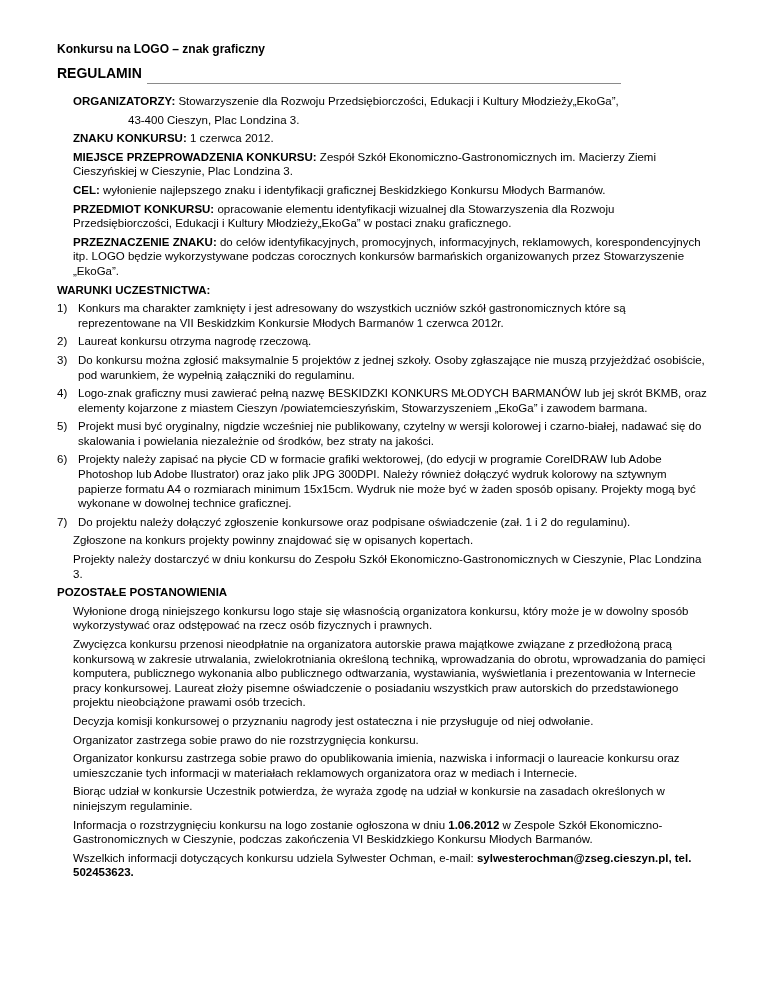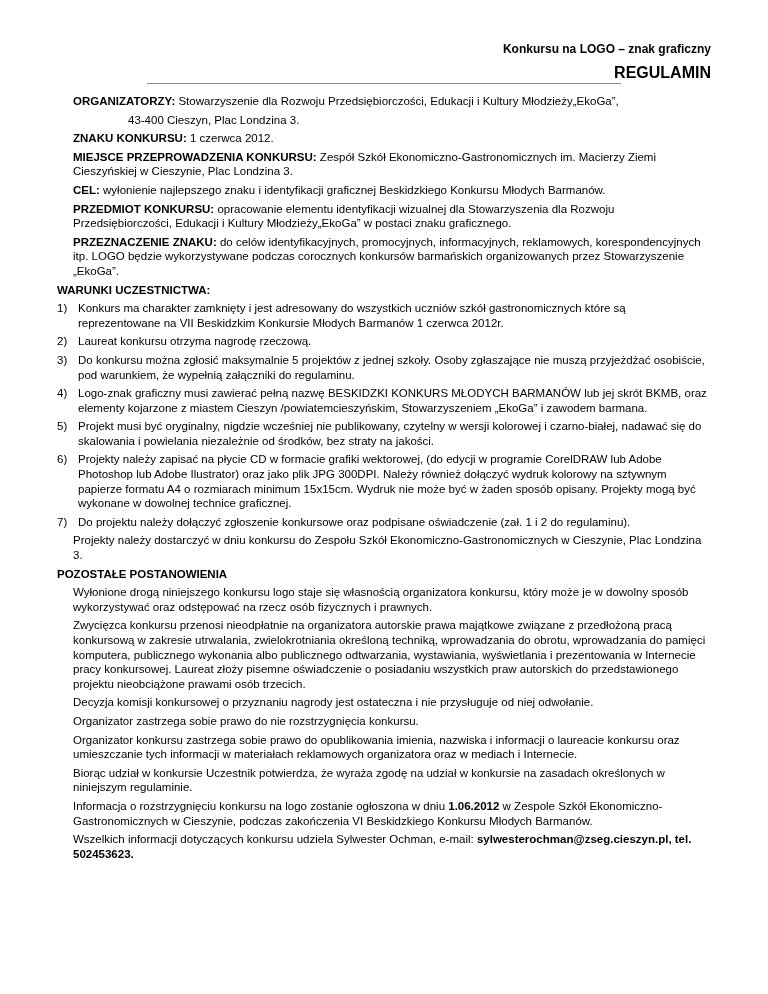--- a/index.html
+++ b/index.html
@@ -9,22 +9,22 @@
     height: 994px;
     margin: 0 auto;
     background: #ffffff;
     color: #000000;
     font-family: "Liberation Sans", sans-serif;
     font-size: 11.5px;
     line-height: 14.6px;
     padding: 42px 57px 20px 57px;
     overflow: hidden;
   }
-  .title-line { text-align: right; font-weight: bold; font-size: 12px; line-height: 15px; }
-  .regulamin  { text-align: right; font-weight: bold; font-size: 16px; line-height: 16px; margin-top: 8px; }
+  .title-line { text-align: left; font-weight: bold; font-size: 12px; line-height: 15px; }
+  .regulamin  { text-align: left; font-weight: bold; font-size: 14px; line-height: 16px; margin-top: 8px; }
   .heading-rule { width: 474px; margin: 2px auto 10px auto; border-bottom: 1px solid #8a8a8a; height: 1px; }
   .para { margin: 0 0 4px 16px; }
   .addr-line { margin: 0 0 4px 71px; }
   .sec-heading { font-weight: bold; margin: 2px 0 4px 0; }
   .list { margin: 0 0 2px 0; }
   .li { display: flex; margin: 0 0 4px 0; }
   .li .num { width: 21px; flex: 0 0 21px; }
   .li .txt { flex: 1; }
   b { font-weight: bold; }
 </style>
@@ -76,20 +76,21 @@
     <div class="li">
       <span class="num">6)</span>
       <span class="txt">Projekty należy zapisać na płycie CD w formacie grafiki wektorowej, (do edycji w programie CorelDRAW lub Adobe Photoshop lub Adobe Ilustrator) oraz jako plik JPG 300DPI. Należy również dołączyć wydruk kolorowy na sztywnym papierze formatu A4 o rozmiarach minimum 15x15cm. Wydruk nie może być w żaden sposób opisany. Projekty mogą być wykonane w dowolnej technice graficznej.</span>
     </div>
     <div class="li">
       <span class="num">7)</span>
       <span class="txt">Do projektu należy dołączyć zgłoszenie konkursowe oraz podpisane oświadczenie (zał. 1 i 2 do regulaminu).</span>
     </div>
   </div>
 
+  <p class="para">Zgłoszone na konkurs projekty powinny znajdować się w opisanych kopertach.</p>
   <p class="para">Projekty należy dostarczyć w dniu konkursu do Zespołu Szkół Ekonomiczno-Gastronomicznych w Cieszynie, Plac Londzina 3.</p>
 
   <div class="sec-heading">POZOSTAŁE POSTANOWIENIA</div>
 
   <p class="para">Wyłonione drogą niniejszego konkursu logo staje się własnością organizatora konkursu, który może je w dowolny sposób wykorzystywać oraz odstępować na rzecz osób fizycznych i prawnych.</p>
   <p class="para">Zwycięzca konkursu przenosi nieodpłatnie na organizatora autorskie prawa majątkowe związane z przedłożoną pracą konkursową w zakresie utrwalania, zwielokrotniania określoną techniką, wprowadzania do obrotu, wprowadzania do pamięci komputera, publicznego wykonania albo publicznego odtwarzania, wystawiania, wyświetlania i prezentowania w Internecie pracy konkursowej. Laureat złoży pisemne oświadczenie o posiadaniu wszystkich praw autorskich do przedstawionego projektu nieobciążone prawami osób trzecich.</p>
   <p class="para">Decyzja komisji konkursowej o przyznaniu nagrody jest ostateczna i nie przysługuje od niej odwołanie.</p>
   <p class="para">Organizator zastrzega sobie prawo do nie rozstrzygnięcia konkursu.</p>
   <p class="para">Organizator konkursu zastrzega sobie prawo do opublikowania imienia, nazwiska i informacji o laureacie konkursu oraz umieszczanie tych informacji w materiałach reklamowych organizatora oraz w mediach i Internecie.</p>
   <p class="para">Biorąc udział w konkursie Uczestnik potwierdza, że wyraża zgodę na udział w konkursie na zasadach określonych w niniejszym regulaminie.</p>

